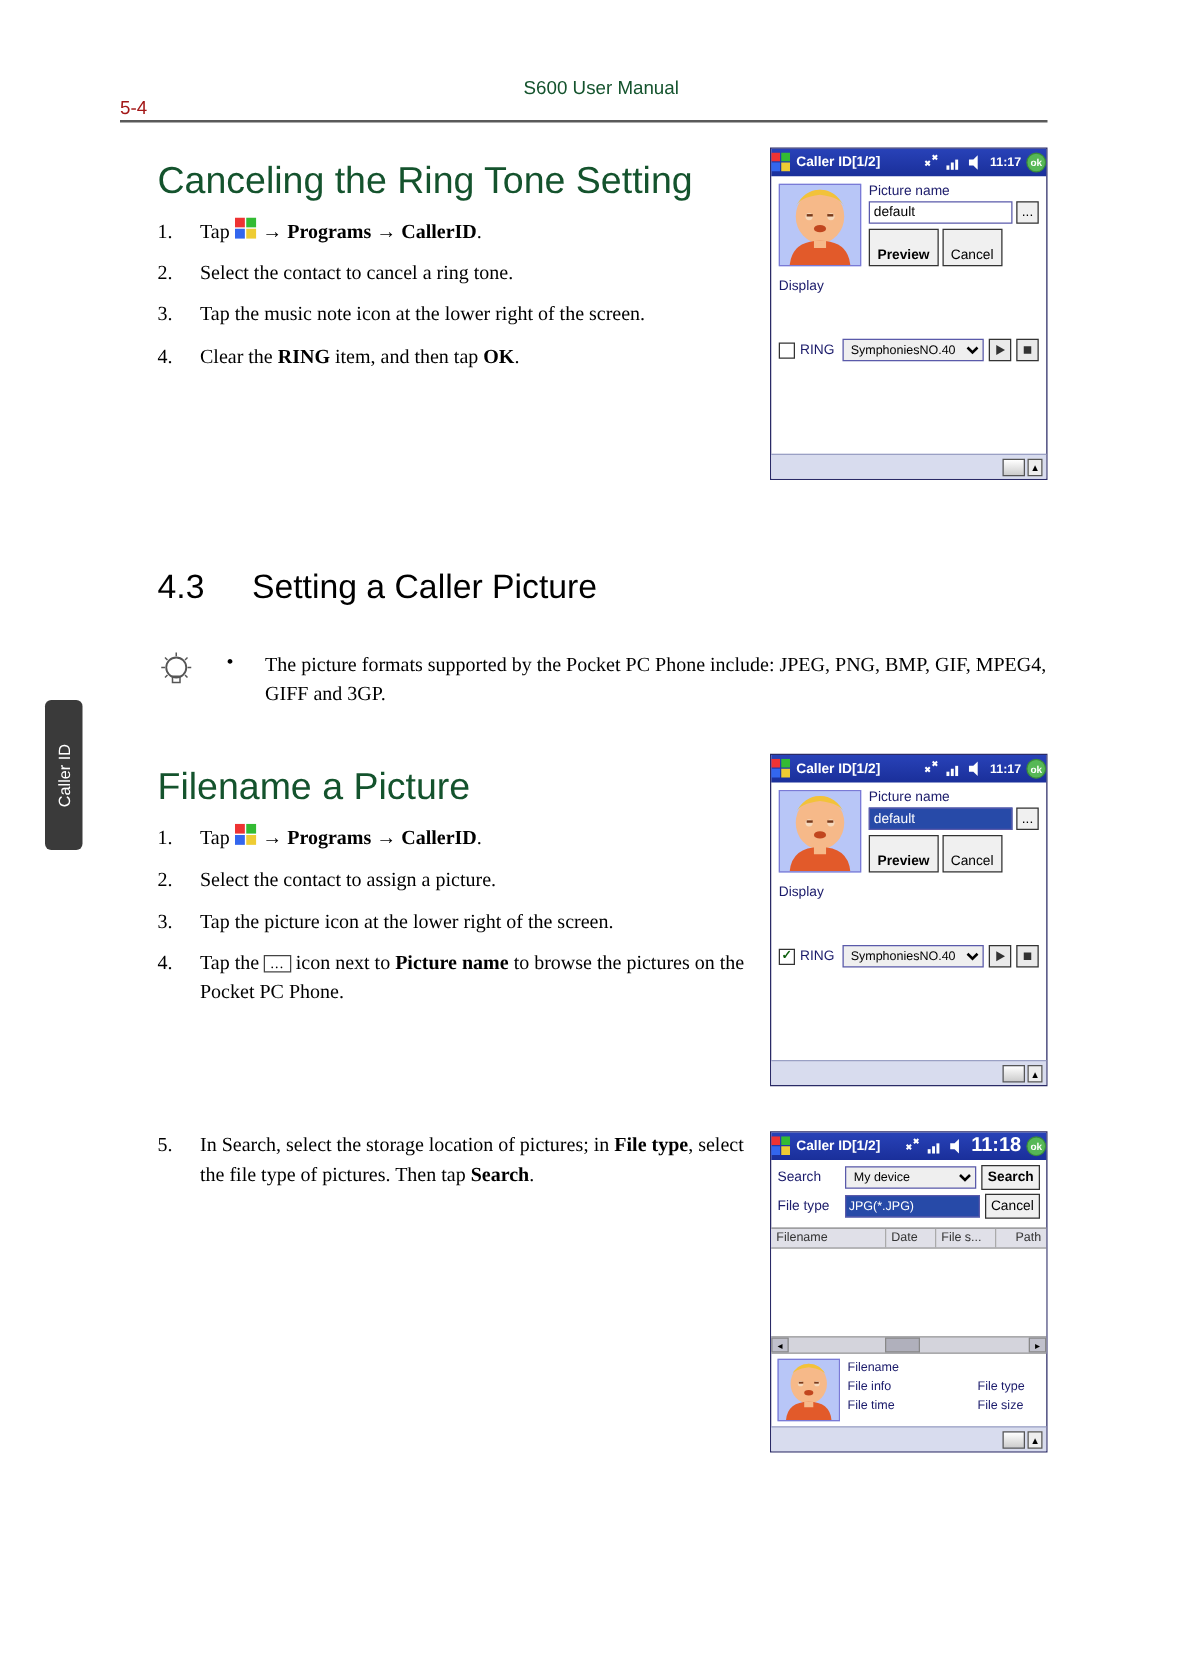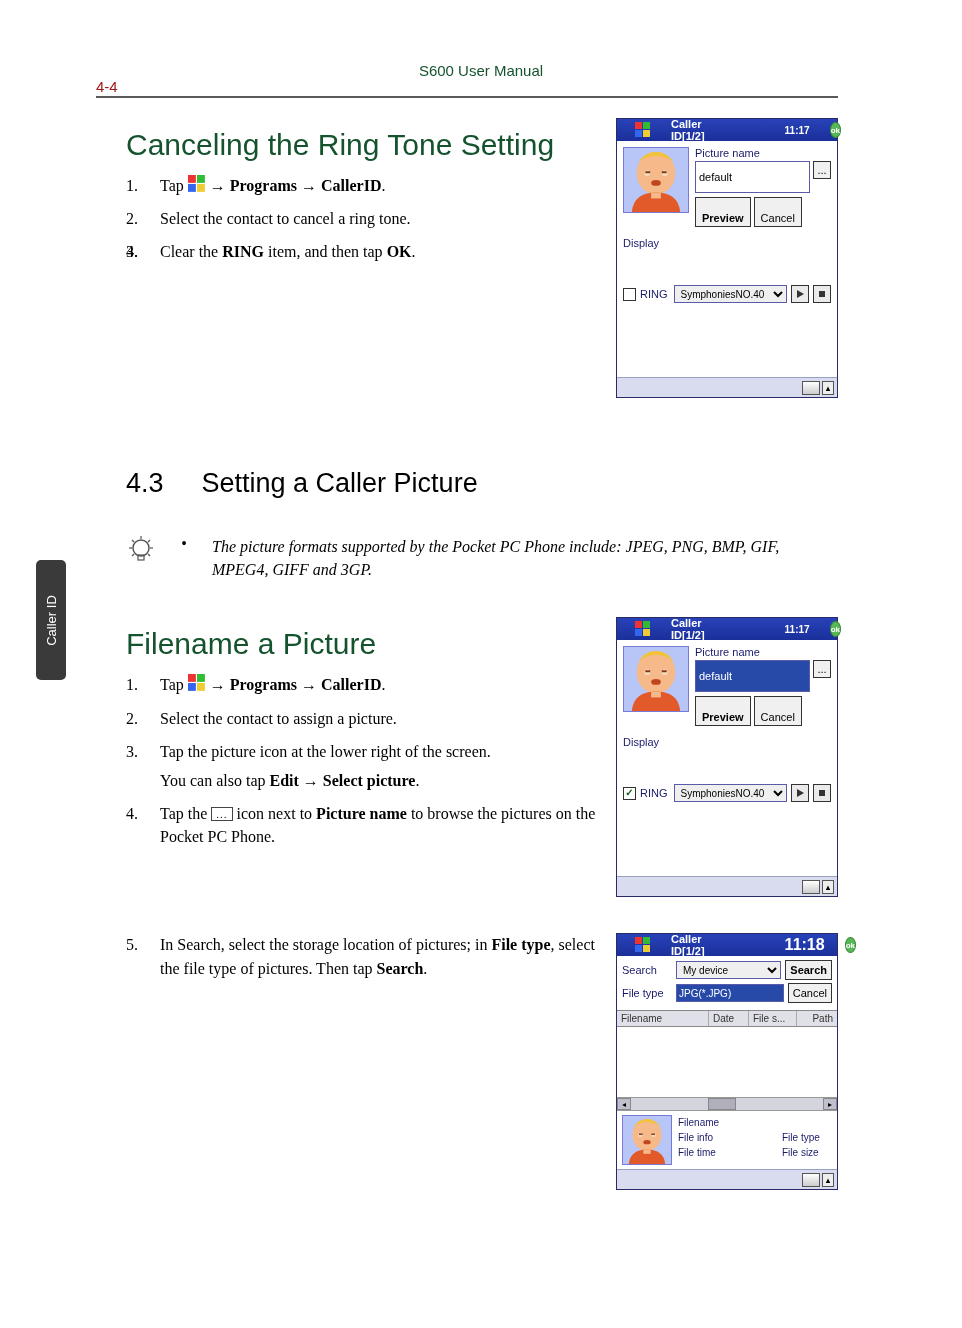--- a/index.html
+++ b/index.html
@@ -106,21 +106,21 @@
     left: 0; top: 0;
     width: 28px;
   }
   ol.steps .sub-note {
     display: block;
     margin-top: 6px;
   }
   b { font-weight: bold; }
 
   .tip-row { display: flex; gap: 22px; align-items: flex-start; margin-bottom: 36px; }
-  .tip-text { font-size: 16px; line-height: 1.45; font-style: italic; }
+  .tip-text { font-size: 16px; line-height: 1.45; }
   .tip-bullet { display: inline-block; width: 14px; text-align: center; }
 
   
   .start-icon {
     display: inline-block;
     width: 18px; height: 14px;
     vertical-align: -2px;
   }
   .browse-icon {
     display: inline-block;
@@ -142,22 +142,22 @@
     font-size: 11px;
     background: #fff;
     margin-bottom: 20px;
   }
   .ppc .titlebar {
     background: linear-gradient(#2842b8, #1a2f9a);
     color: #fff;
     height: 22px;
     display: flex;
     align-items: center;
-    padding: 0 18px;
-    gap: 20px;
+    padding: 0 0;
+    gap: 4px;
     font-weight: bold;
     font-size: 11px;
   }
   .ppc .titlebar .flag {
     width: 16px; height: 16px;
     display: inline-flex;
   }
   .ppc .titlebar .title { flex: 1; }
   .ppc .titlebar .tico { width: 14px; height: 14px; display:inline-flex; align-items:center; justify-content:center; }
   .ppc .titlebar .ok {
@@ -179,21 +179,21 @@
     border: 1px solid #7a7ad6;
     background: #b8c6f7;
     position: relative;
     overflow: hidden;
   }
   .avatar-box svg { width: 100%; height: 100%; }
   .pic-panel { flex: 1; }
   .pic-panel .lbl { font-size: 11px; color: #1a1a6a; margin-bottom: 2px; }
   .pic-panel .row-input { display: flex; gap: 3px; margin-bottom: 4px; }
   .pic-panel input.pn {
-    flex: 1; height: 32px;
+    flex: 1; height: 18px;
     border: 1px solid #5a5aaa;
     padding: 4px 3px;
     font-size: 11px;
     font-family: Tahoma, Arial, sans-serif;
     width: 10px;
   }
   .pic-panel input.pn.hl { background: #274aa8; color:#fff; }
   .btn {
     border: 1px solid #333;
     background: #f0f0f0;
@@ -352,41 +352,41 @@
       <line x1="6" y1="5" x2="8" y2="7" stroke="#555" stroke-width="1.2"></line>
       <line x1="24" y1="5" x2="22" y2="7" stroke="#555" stroke-width="1.2"></line>
       <line x1="6" y1="21" x2="8" y2="19" stroke="#555" stroke-width="1.2"></line>
       <line x1="24" y1="21" x2="22" y2="19" stroke="#555" stroke-width="1.2"></line>
     </g>
   </defs>
 </svg>
 
 <div class="page">
 
-  <div class="page-number">4-4</div>
+  <div class="page-number">5-4</div>
   <div class="manual-title">S600 User Manual</div>
   <div class="header-line"></div>
 
   <div class="side-tab">
     <span>Caller ID</span>
   </div>
 
   <div class="content">
 
     <div class="row">
       <div class="col-left">
         <h2 class="sub">Canceling the Ring Tone Setting</h2>
         <ol class="steps">
           <li><span class="num">1.</span>
             <span>Tap </span><span class="start-icon"><svg viewBox="0 0 16 16">
                   <use href="#winflag"></use>
                 </svg></span><span> → </span><b>Programs</b><span> → </span><b>CallerID</b><span>.</span>
           </li>
           <li><span class="num">2.</span><span>Select the contact to cancel a ring tone.</span></li>
-          <li><span class="num">3.</span></li>
+          <li><span class="num">3.</span><span>Tap the music note icon at the lower right of the screen.</span></li>
           <li><span class="num">4.</span>
             <span>Clear the </span><b>RING</b><span> item, and then tap </span><b>OK</b><span>.</span>
           </li>
         </ol>
       </div>
       <div class="col-right">
 
         <div class="ppc">
           <div class="titlebar">
             <span class="flag">
@@ -476,23 +476,20 @@
         <h2 class="sub">Filename a Picture</h2>
         <ol class="steps">
           <li><span class="num">1.</span>
             <span>Tap </span><span class="start-icon"><svg viewBox="0 0 16 16">
                   <use href="#winflag"></use>
                 </svg></span><span> → </span><b>Programs</b><span> → </span><b>CallerID</b><span>.</span>
           </li>
           <li><span class="num">2.</span><span>Select the contact to assign a picture.</span></li>
           <li><span class="num">3.</span>
             <span>Tap the picture icon at the lower right of the screen.</span>
-            <span class="sub-note">
-              <span>You can also tap </span><b>Edit</b><span> → </span><b>Select picture</b><span>.</span>
-            </span>
           </li>
           <li><span class="num">4.</span>
             <span>Tap the </span><span class="browse-icon">...</span><span> icon next to </span><b>Picture name</b><span> to browse the pictures on the Pocket PC Phone.</span>
           </li>
         </ol>
       </div>
       <div class="col-right">
 
         <div class="ppc">
           <div class="titlebar">

